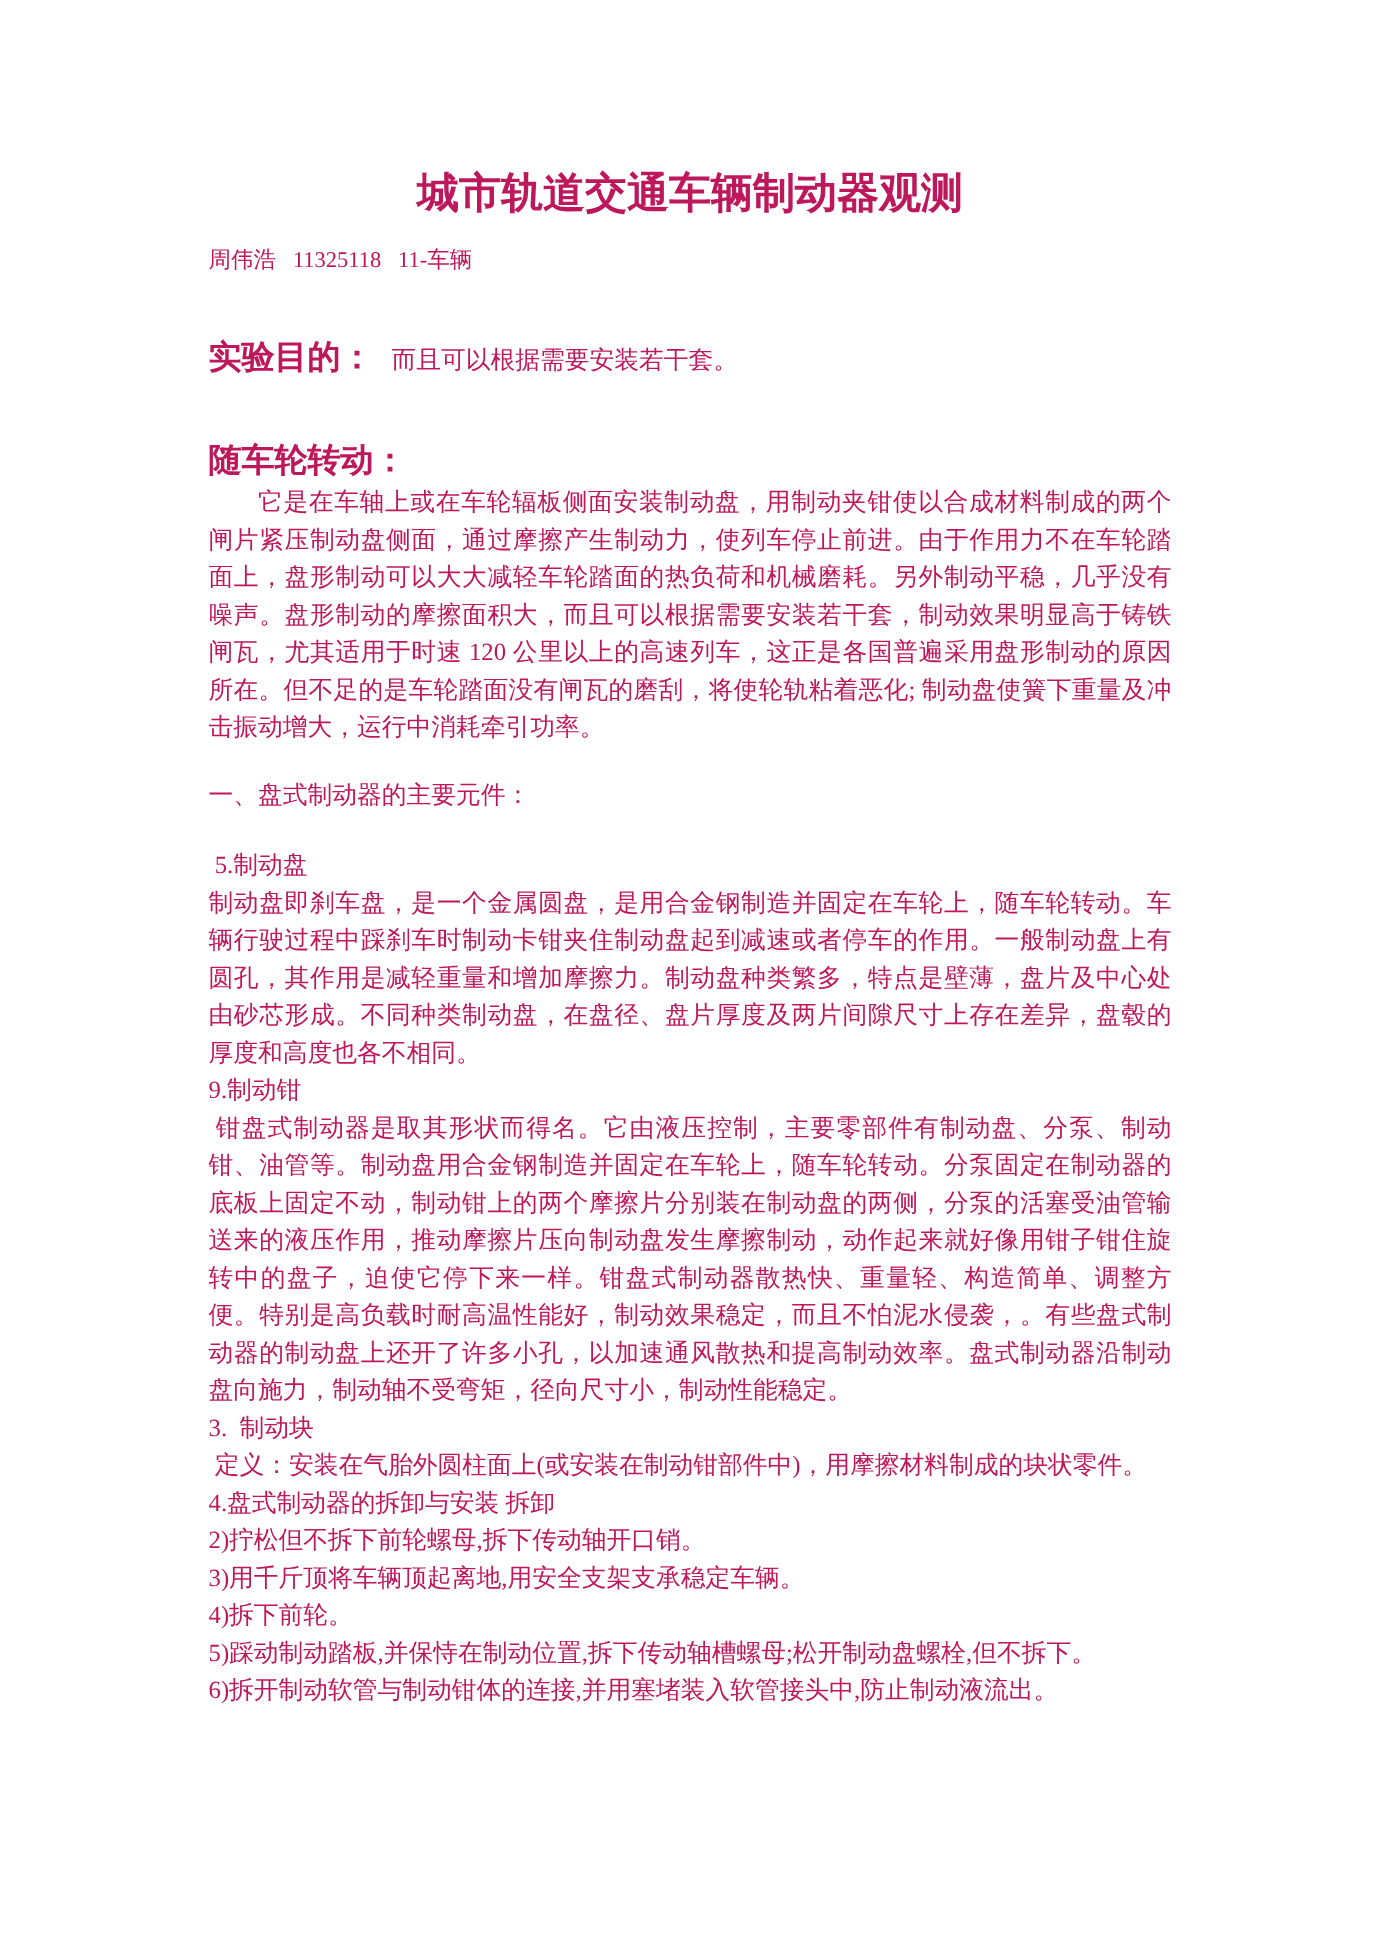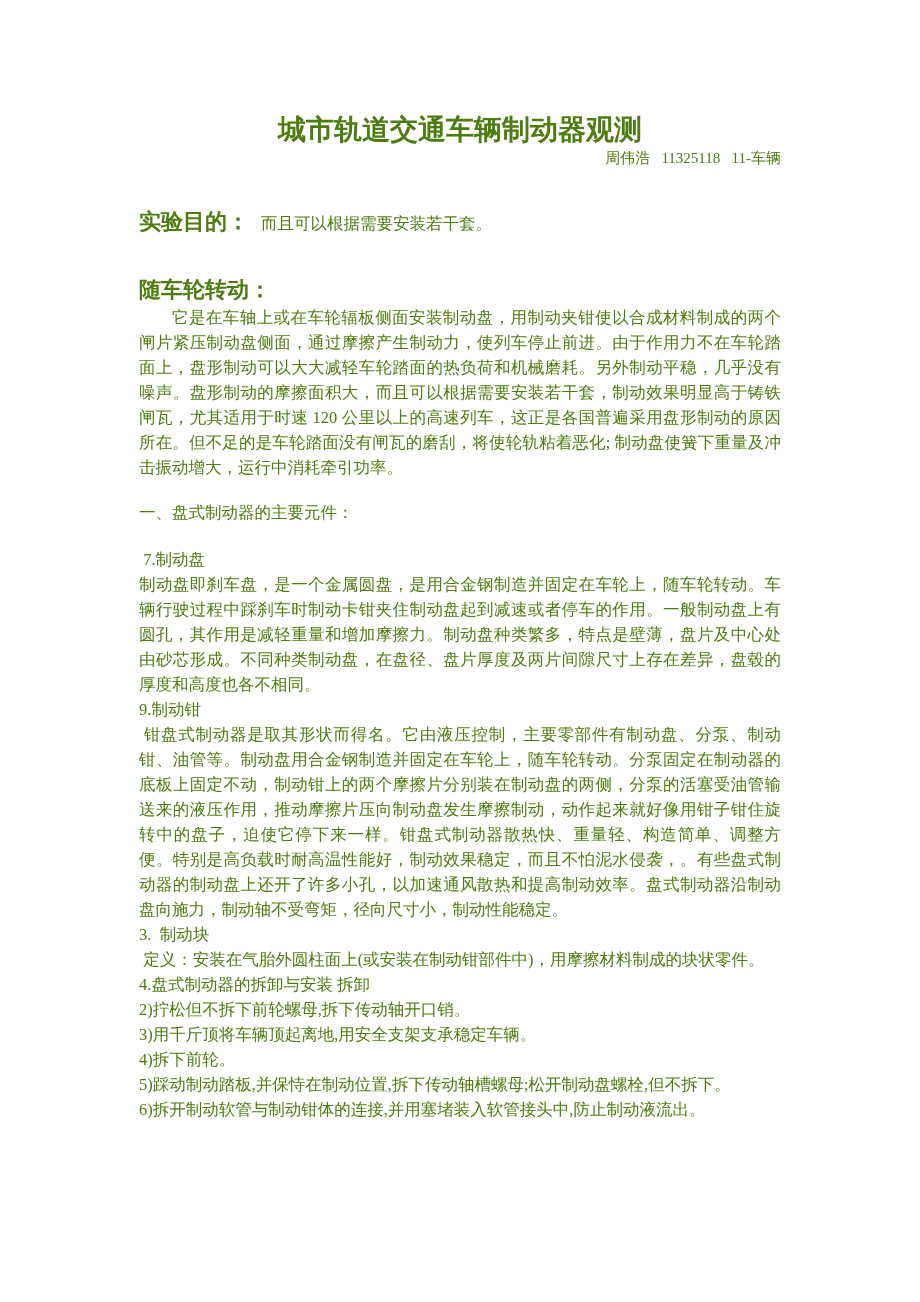--- a/index.html
+++ b/index.html
@@ -7,35 +7,35 @@
     padding: 0;
     background: #ffffff;
   }
   .page {
     position: relative;
     width: 920px;
     height: 1302px;
     box-sizing: border-box;
     padding: 112px 139px 0 139px;
     background: #ffffff;
-    color: #4d7c0f;
+    color: #be185d;
     font-family: "Liberation Serif", "DejaVu Serif", serif;
     overflow: hidden;
   }
   .title {
     margin: 0;
     font-size: 28px;
     font-weight: bold;
     text-align: center;
     line-height: 1.3;
   }
   .byline {
-    margin-top: 0;
+    margin-top: 16px;
     font-size: 15px;
-    text-align: right;
+    text-align: left;
     white-space: pre;
     line-height: 1.4;
   }
   .heading-line {
     margin-top: 38px;
     line-height: 30px;
   }
   .big-heading {
     font-size: 22px;
     font-weight: bold;
@@ -79,21 +79,21 @@
     <span class="big-heading">实验目的：</span><span class="inline-after-heading">而且可以根据需要安装若干套。</span>
   </div>
 
   <div class="big-heading content-heading">随车轮转动：</div>
 
 
   <p class="body indent2 justify">它是在车轴上或在车轮辐板侧面安装制动盘，用制动夹钳使以合成材料制成的两个闸片紧压制动盘侧面，通过摩擦产生制动力，使列车停止前进。由于作用力不在车轮踏面上，盘形制动可以大大减轻车轮踏面的热负荷和机械磨耗。另外制动平稳，几乎没有噪声。盘形制动的摩擦面积大，而且可以根据需要安装若干套，制动效果明显高于铸铁闸瓦，尤其适用于时速 120 公里以上的高速列车，这正是各国普遍采用盘形制动的原因所在。但不足的是车轮踏面没有闸瓦的磨刮，将使轮轨粘着恶化; 制动盘使簧下重量及冲击振动增大，运行中消耗牵引功率。</p>
 
   <p class="body mt-section1">一、盘式制动器的主要元件：</p>
 
-  <p class="body prewrap mt-item1"> 7.制动盘</p>
+  <p class="body prewrap mt-item1"> 5.制动盘</p>
 
   <p class="body justify">制动盘即刹车盘，是一个金属圆盘，是用合金钢制造并固定在车轮上，随车轮转动。车辆行驶过程中踩刹车时制动卡钳夹住制动盘起到减速或者停车的作用。一般制动盘上有圆孔，其作用是减轻重量和增加摩擦力。制动盘种类繁多，特点是壁薄，盘片及中心处由砂芯形成。不同种类制动盘，在盘径、盘片厚度及两片间隙尺寸上存在差异，盘毂的厚度和高度也各不相同。</p>
 
   <p class="body">9.制动钳</p>
 
   <p class="body justify prewrap"> 钳盘式制动器是取其形状而得名。它由液压控制，主要零部件有制动盘、分泵、制动钳、油管等。制动盘用合金钢制造并固定在车轮上，随车轮转动。分泵固定在制动器的底板上固定不动，制动钳上的两个摩擦片分别装在制动盘的两侧，分泵的活塞受油管输送来的液压作用，推动摩擦片压向制动盘发生摩擦制动，动作起来就好像用钳子钳住旋转中的盘子，迫使它停下来一样。钳盘式制动器散热快、重量轻、构造简单、调整方便。特别是高负载时耐高温性能好，制动效果稳定，而且不怕泥水侵袭，。有些盘式制动器的制动盘上还开了许多小孔，以加速通风散热和提高制动效率。盘式制动器沿制动盘向施力，制动轴不受弯矩，径向尺寸小，制动性能稳定。</p>
 
   <p class="body prewrap">3.  制动块</p>
 
   <p class="body prewrap"> 定义：安装在气胎外圆柱面上(或安装在制动钳部件中)，用摩擦材料制成的块状零件。</p>

